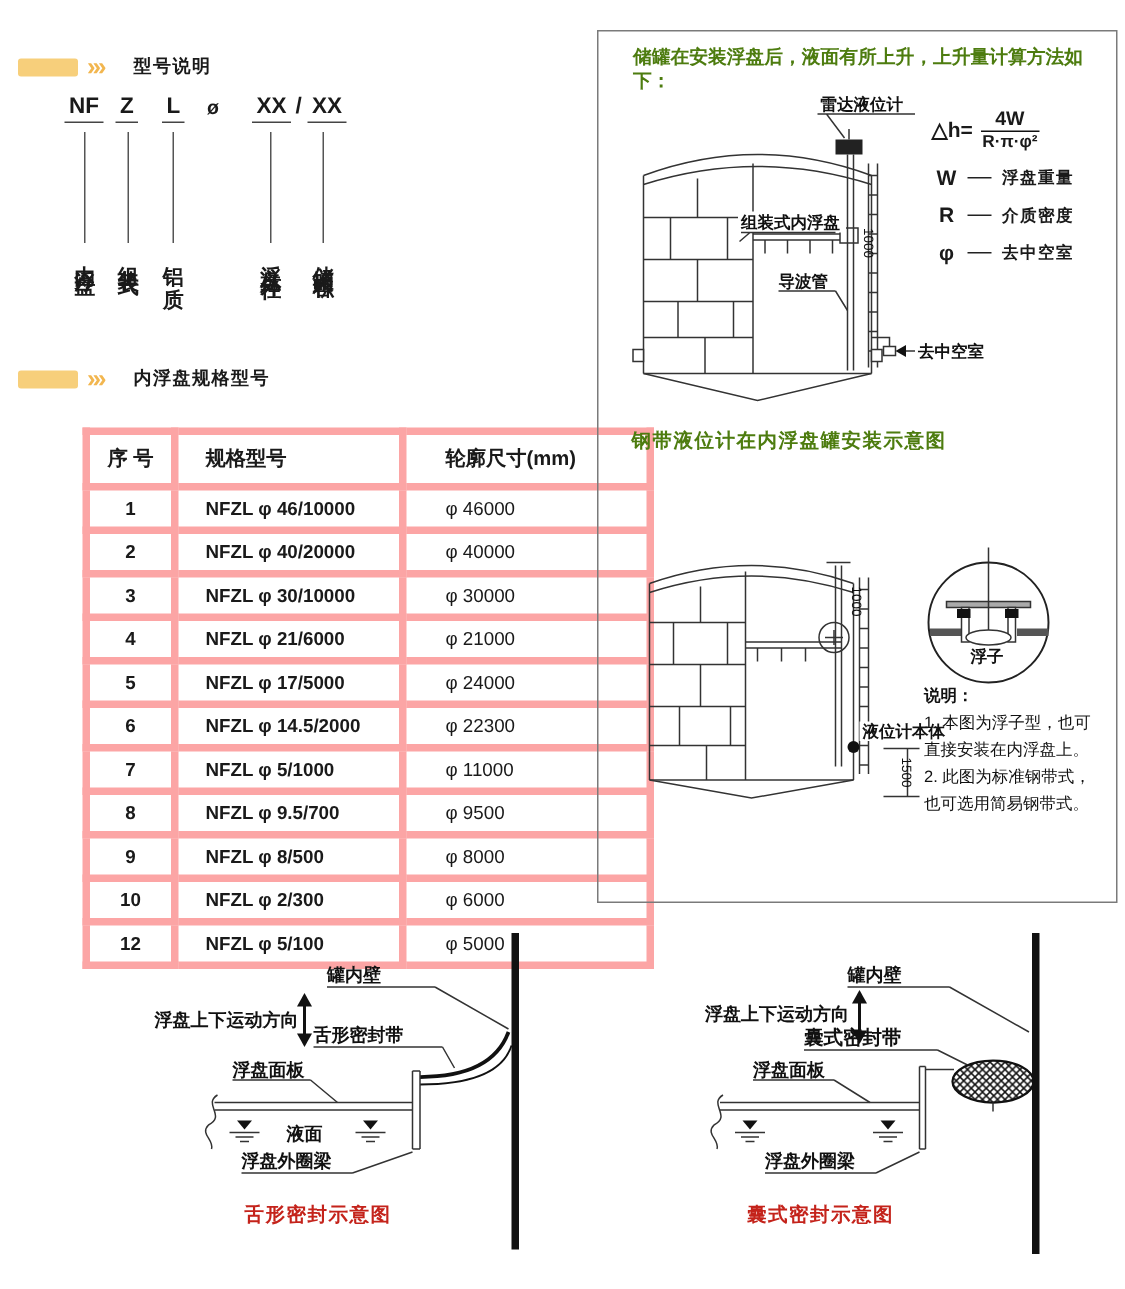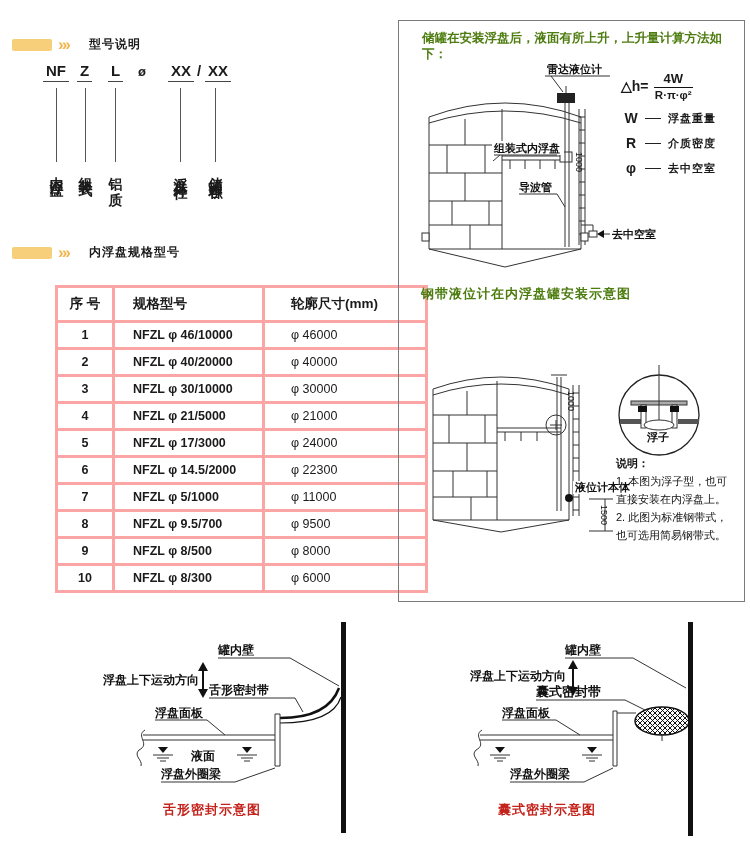--- a/index.html
+++ b/index.html
@@ -11,21 +11,21 @@
   .marker{width:40px;height:12px;background:#F7CF7B;border-radius:2px;}
   .chev{color:#F2B64F;font-weight:bold;font-size:17px;letter-spacing:-2px;line-height:12px;}
   .sec-title{font-size:12px;font-weight:bold;letter-spacing:1px;margin-left:14px;}
   
   .code{position:absolute;top:0;font-weight:bold;font-size:15px;text-align:center;}
   .code.u{border-bottom:1.5px solid #444;padding:0 3px 2px;}
   .vline{position:absolute;width:1px;background:#555;}
   .vlabel{position:absolute;writing-mode:vertical-lr;font-weight:bold;font-size:14px;letter-spacing:3px;}
   
   table.spec{border-collapse:collapse;width:313px;table-layout:fixed;}
-  table.spec th,table.spec td{border:3px solid #fca5a5;font-size:12.5px;overflow:hidden;white-space:nowrap;}
+  table.spec th,table.spec td{border:5px solid #fca5a5;font-size:12.5px;overflow:hidden;white-space:nowrap;}
   table.spec{border:2px solid #222;}
   table.spec th{height:30px;font-size:13.5px;}
   table.spec td{height:22px;}
   th.h0,td.c0{width:52px;text-align:center;font-weight:bold;}
   th.h1,td.c1{width:128px;text-align:left;padding-left:18px;font-weight:bold;}
   th.h2,td.c2{width:133px;text-align:left;padding-left:26px;font-weight:bold;}
   td.c2{font-weight:normal;}
   
   #panel{left:398px;top:20px;width:345px;height:580px;border:1px solid #7a7a7a;}
   .redtext{color:#4d7c0f;font-weight:bold;}
@@ -109,26 +109,26 @@
           <td class="c1">NFZL φ 40/20000</td>
           <td class="c2">φ 40000</td>
         </tr>
         <tr>
           <td class="c0">3</td>
           <td class="c1">NFZL φ 30/10000</td>
           <td class="c2">φ 30000</td>
         </tr>
         <tr>
           <td class="c0">4</td>
-          <td class="c1">NFZL φ 21/5000</td>
+          <td class="c1">NFZL φ 21/6000</td>
           <td class="c2">φ 21000</td>
         </tr>
         <tr>
           <td class="c0">5</td>
-          <td class="c1">NFZL φ 17/3000</td>
+          <td class="c1">NFZL φ 17/5000</td>
           <td class="c2">φ 24000</td>
         </tr>
         <tr>
           <td class="c0">6</td>
           <td class="c1">NFZL φ 14.5/2000</td>
           <td class="c2">φ 22300</td>
         </tr>
         <tr>
           <td class="c0">7</td>
           <td class="c1">NFZL φ 5/1000</td>
@@ -139,22 +139,27 @@
           <td class="c1">NFZL φ 9.5/700</td>
           <td class="c2">φ 9500</td>
         </tr>
         <tr>
           <td class="c0">9</td>
           <td class="c1">NFZL φ 8/500</td>
           <td class="c2">φ 8000</td>
         </tr>
         <tr>
           <td class="c0">10</td>
-          <td class="c1">NFZL φ 8/300</td>
+          <td class="c1">NFZL φ 2/300</td>
           <td class="c2">φ 6000</td>
+        </tr>
+        <tr>
+          <td class="c0">12</td>
+          <td class="c1">NFZL φ 5/100</td>
+          <td class="c2">φ 5000</td>
         </tr>
       </tbody>
   </table>
 
   <div id="panel" class="abs">
     <div class="abs intro redtext">储罐在安装浮盘后，液面有所上升，上升量计算方法如下：</div>
 
     <svg class="abs" style="left:8px;top:36px;" width="250" height="240" viewBox="0 0 250 240">
       <g class="dln">
         <path d="M22,60 Q98,32 174,60"></path>

